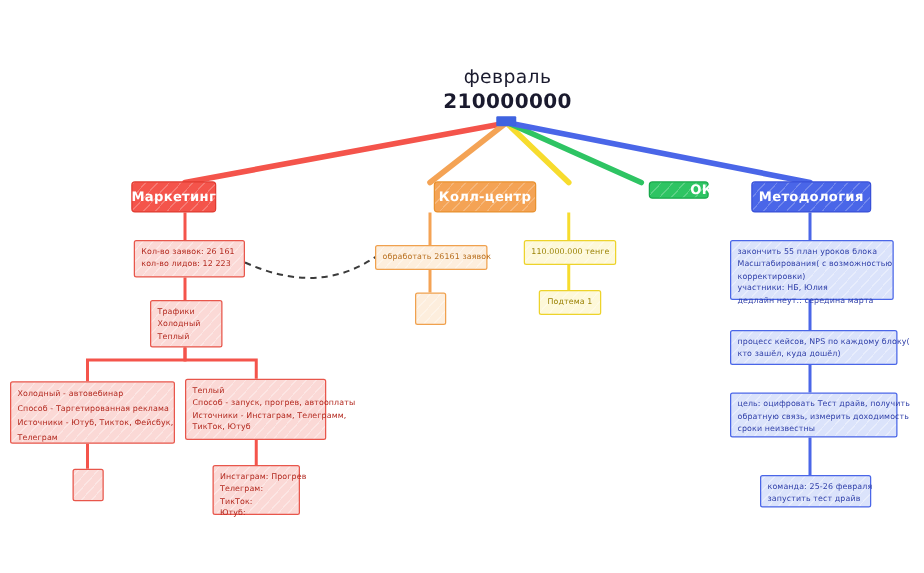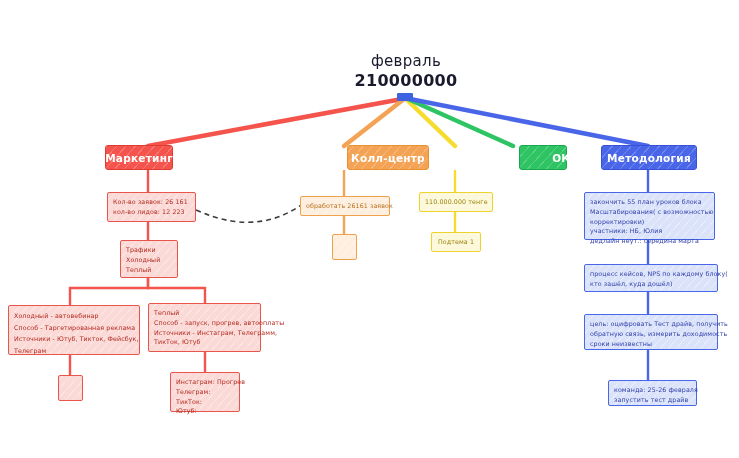--- a/index.html
+++ b/index.html
@@ -146,21 +146,21 @@
 
 
   <div class="node box yellow" style="left:419px;top:192px;width:74px;height:20px;display:flex;align-items:center;">
     <span class="ln">110.000.000 тенге</span>
   </div>
 
   <div class="node box yellow" style="left:431px;top:232px;width:50px;height:20px;display:flex;align-items:center;justify-content:center;">
     <span class="ln">Подтема 1</span>
   </div>
 
-  <div class="node chip green" style="left:519px;top:145px;width:48px;height:25px;padding-left:44px;">
+  <div class="node chip green" style="left:519px;top:145px;width:48px;height:14px;padding-left:44px;">
     <span>ОКЗ</span>
   </div>
 
   <div class="node chip blue" style="left:601px;top:145px;width:96px;height:25px;">
     <span>Методология</span>
   </div>
 
   <div class="node box blue" style="left:584px;top:192px;width:131px;height:48px;">
     <span class="ln">закончить 55 план уроков блока</span>
     <span class="ln">Масштабирования( с возможностью</span>

